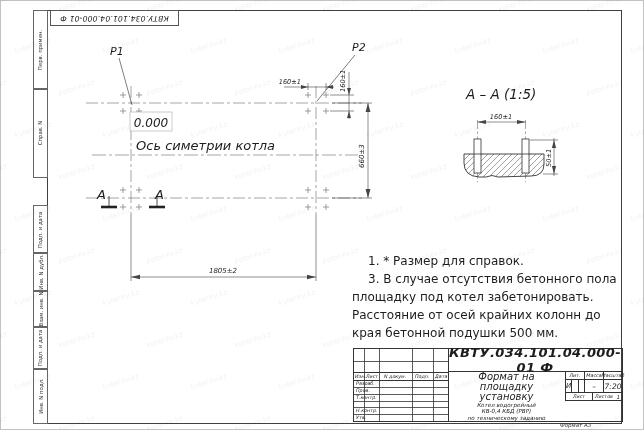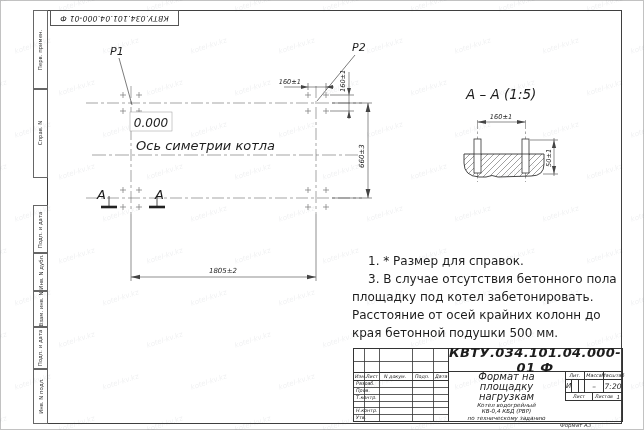--- a/index.html
+++ b/index.html
@@ -333,21 +333,21 @@
     <span class="row-label" style="top:38.8px;">Пров.</span>
     <span class="row-label" style="top:45.6px;">Т.контр.</span>
     <span class="row-label" style="top:59.3px;">Н.контр.</span>
     <span class="row-label" style="top:66.2px;">Утв.</span>
 
     <div id="tb-number" class="cell ctr bb">КВТУ.034.101.04.000-01  Ф</div>
 
     <div id="tb-title" class="cell ctr">
       <div>Формат на</div>
       <div>площадку</div>
-      <div>нагрузкам</div>
+      <div>установку</div>
     </div>
     <div id="tb-sub" class="cell ctr">
       <div>Котел водогрейный</div>
       <div>КВ-0,4 КБД (РВР)</div>
       <div>по техническому заданию</div>
     </div>
 
     <div class="cell ctr bl bb tb-small" style="left:211px;top:23px;width:19px;height:8px;">Лит.</div>
     <div class="cell ctr bl bb tb-small" style="left:230px;top:23px;width:19px;height:8px;">Масса</div>
     <div class="cell ctr bl bb tb-small" style="left:249px;top:23px;width:19px;height:8px;">Масштаб</div>

